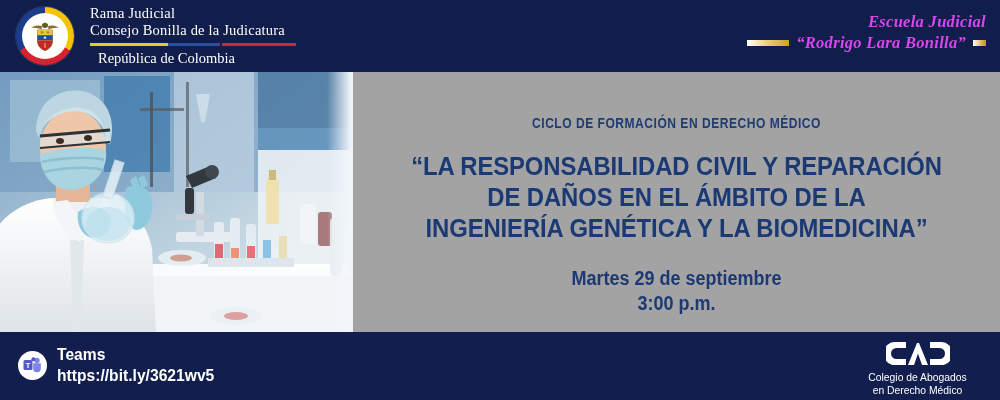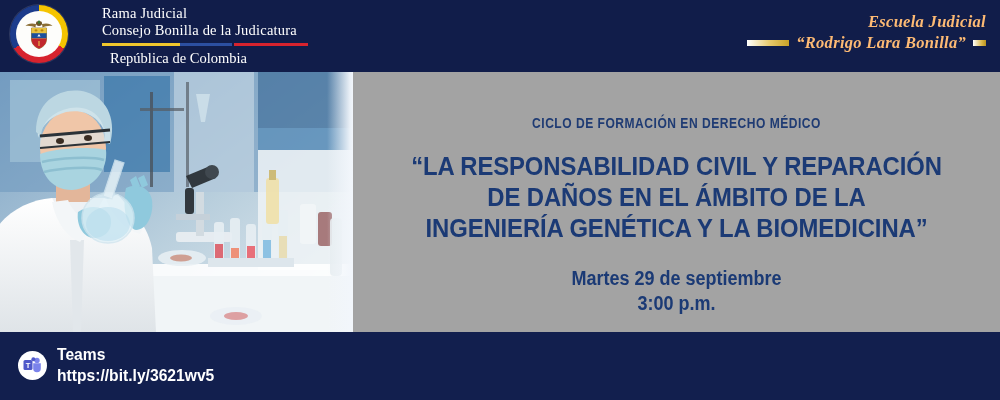--- a/index.html
+++ b/index.html
@@ -26,22 +26,22 @@
     top: 0; left: 0;
     width: 1000px;
     height: 72px;
     background: #111d4a;
     display: flex;
     align-items: center;
   }
 
   .header-left {
     display: flex;
-    padding-left: 10px;
-    gap: 18px;
+    align-items: center;
+    padding-left: 16px;
   }
 
   
   .emblem {
     position: relative;
     width: 58px;
     height: 58px;
     border-radius: 50%;
     flex: none;
     background:
@@ -100,21 +100,21 @@
     line-height: 17px;
     white-space: nowrap;
     margin-left: 8px;
   }
 
   .header-right {
     position: absolute;
     right: 14px;
     top: 12px;
     text-align: right;
-    color: #fdba74;
+    color: #d946ef;
   }
   .hr-line1 {
     font-family: "Liberation Serif", serif;
     font-style: italic;
     font-weight: bold;
     font-size: 16.5px;
     line-height: 20px;
     letter-spacing: 0.3px;
     white-space: nowrap;
   }
@@ -484,15 +484,26 @@
           <path d="M11.2 8.2 h7.6 v5.2 a3.8 3.8 0 0 1 -3.8 3.8 a3.8 3.8 0 0 1 -3.8 -3.8 Z" fill="#7b83eb"></path>
         </svg>
       </span>
       <span class="teams-text">
         <span class="t1">Teams</span>
         <span class="t2">https://bit.ly/3621wv5</span>
       </span>
     </div>
 
 
+    <div class="cad-block">
+      <svg class="cad-mark" width="64" height="28" viewBox="0 0 64 28" aria-hidden="true">
+        <path d="M20 2 H9 A8.5 8.5 0 0 0 9 25 H20 V19 H10.5 A2.6 2.6 0 0 1 10.5 8 H20 Z" fill="#ffffff"></path>
+        <path d="M44 2 H55 A8.5 8.5 0 0 1 55 25 H44 V19 H53.5 A2.6 2.6 0 0 0 53.5 8 H44 Z" fill="#ffffff"></path>
+        <path d="M22 25 L31 3 L33 3 L42 25 L36 25 L32 13.5 L28 25 Z" fill="#ffffff"></path>
+      </svg>
+      <div class="cad-text">
+        <span>Colegio de Abogados</span>
+        <span>en Derecho Médico</span>
+      </div>
+    </div>
   </div>
 
 </div>
 
 </body></html>

